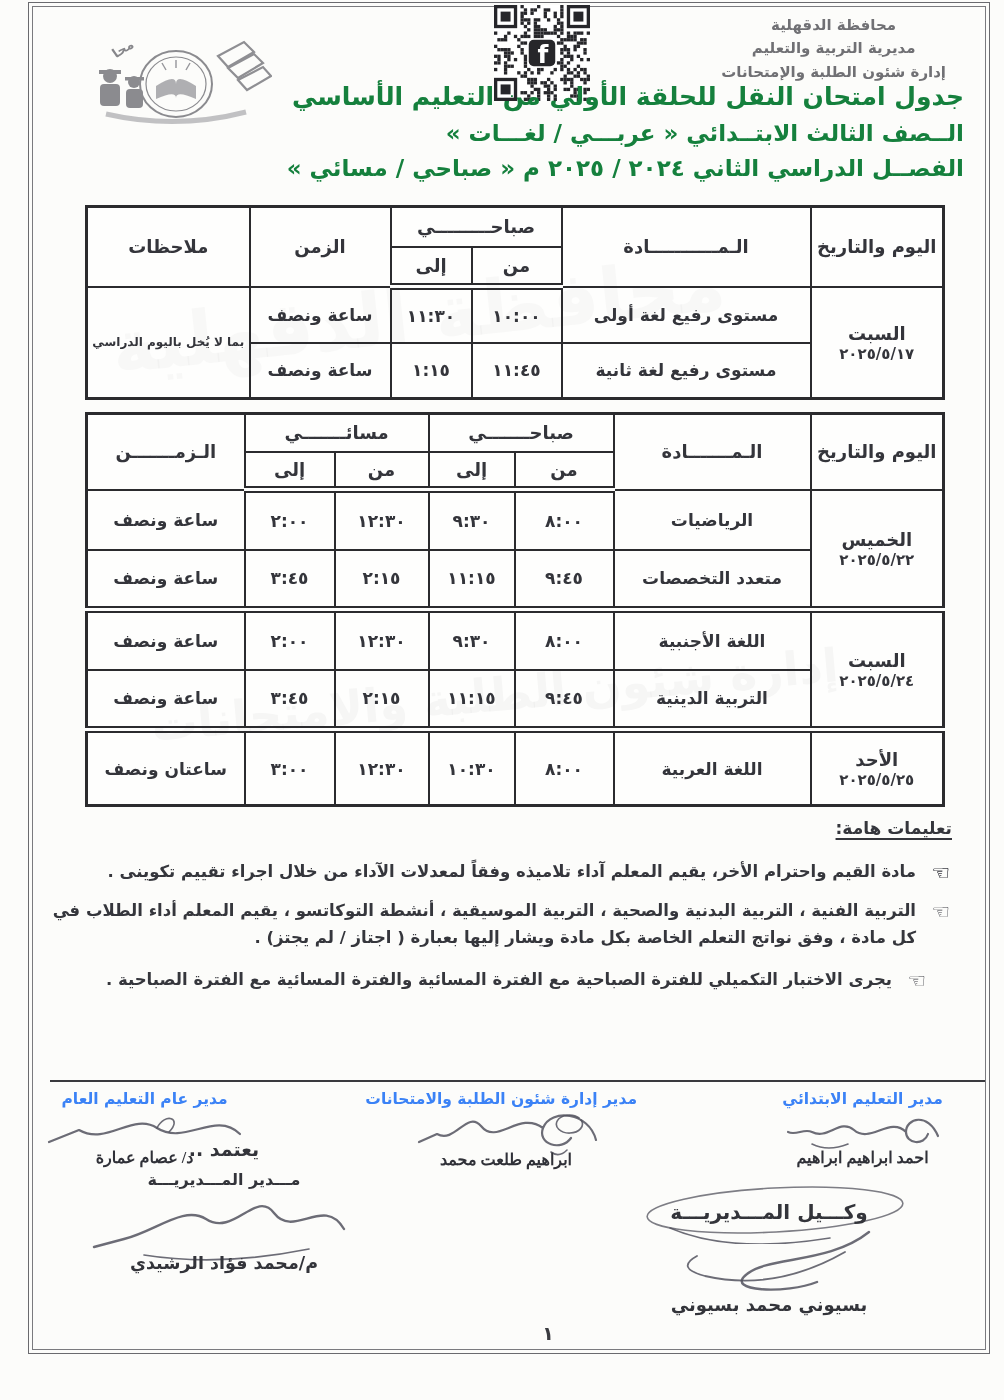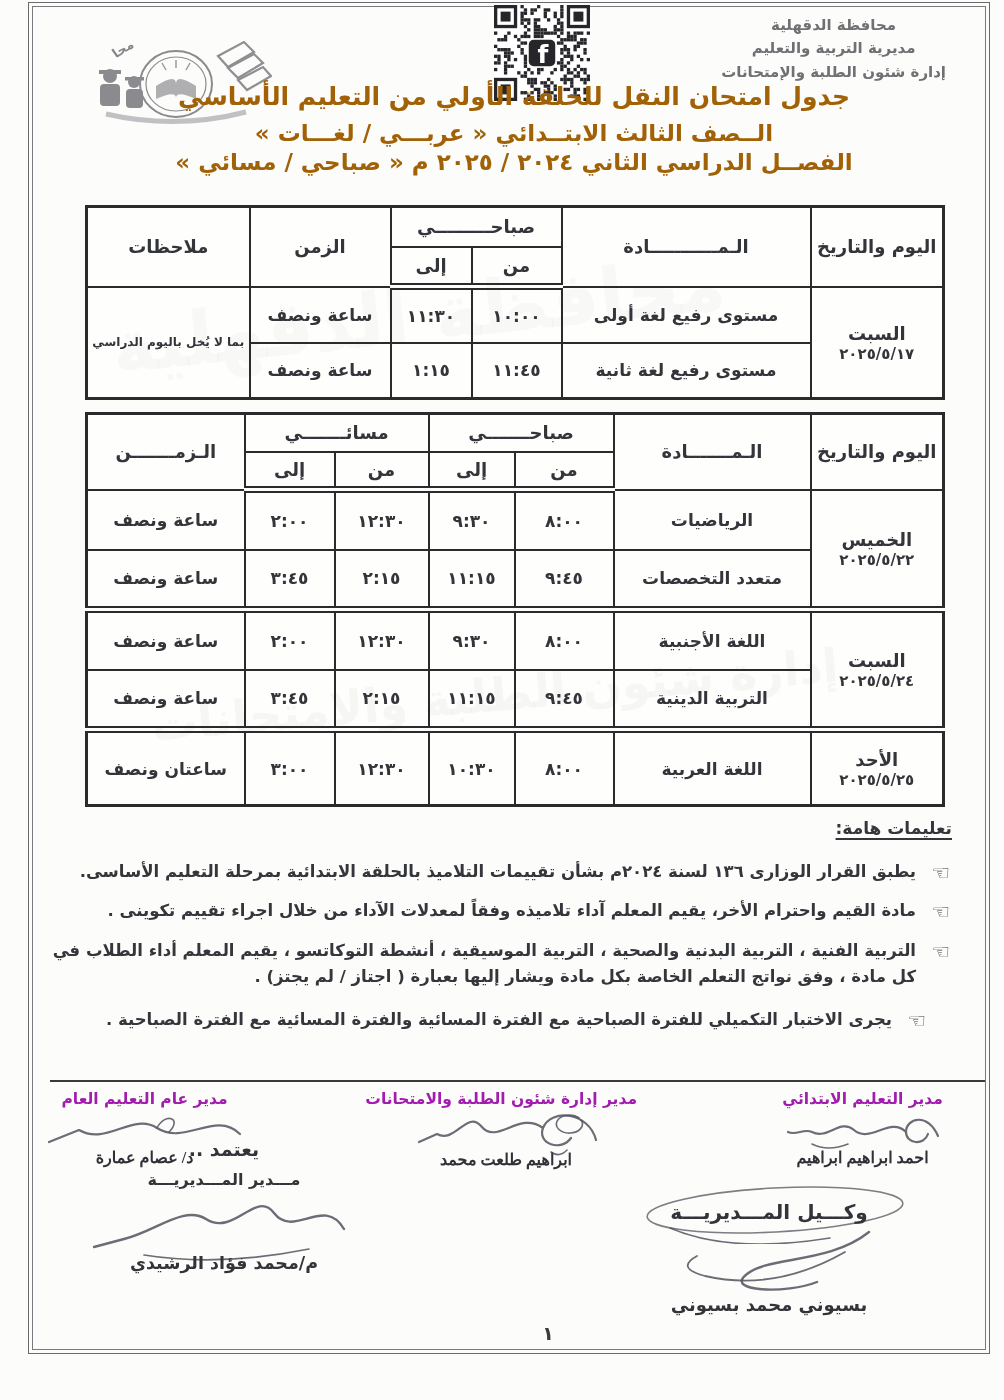--- a/index.html
+++ b/index.html
@@ -8,24 +8,24 @@
   .page{position:relative;width:1004px;height:1400px;direction:rtl;background:#fcfcfa;}
   .frame{position:absolute;left:28px;top:2px;width:960px;height:1350px;border:1.5px solid #6a6a6e;pointer-events:none;}
   .frame-inner{position:absolute;inset:3px;border:1px solid #7a7a7e;}
 
   
   .org{position:absolute;top:14px;right:58px;text-align:center;font-weight:bold;
        font-size:15px;color:#707074;line-height:1.55;}
   .qr{position:absolute;left:494px;top:5px;width:96px;height:96px;}
   .logo{position:absolute;left:76px;top:10px;width:196px;height:122px;}
 
-  .titles{position:absolute;top:82px;left:52px;width:924px;text-align:center;color:#a16207;}
+  .titles{position:absolute;top:82px;left:40px;width:924px;color:#15803d;}
   .title1{font-size:25px;font-weight:bold;letter-spacing:.5px;}
   .title2{font-size:23px;font-weight:bold;margin-top:9px;}
-  .title3{font-size:23px;font-weight:bold;margin-top:3px;}
+  .title3{font-size:23px;font-weight:bold;margin-top:9px;}
 
   
   table{border-collapse:collapse;table-layout:fixed;position:absolute;left:85px;width:857px;
         background:rgba(255,255,255,.55);}
   td,th{border:2.5px solid #2b2b2e;text-align:center;vertical-align:middle;
         font-weight:bold;color:#34353b;padding:0 2px;overflow:hidden;}
   table{border:3px solid #2b2b2e;}
   th{font-size:18px;white-space:nowrap;}
   .t1{top:205px;}
   .t1 thead tr{height:40px;}
@@ -47,21 +47,21 @@
   .inst-head{font-size:17px;font-weight:bold;text-decoration:underline;
              text-decoration-thickness:2px;text-underline-offset:4px;margin-bottom:21px;}
   .inst-item{position:relative;padding-right:36px;font-size:16.5px;font-weight:bold;
              line-height:1.6;margin-bottom:13px;}
   .inst-item .bullet{position:absolute;right:2px;top:-2px;font-size:21px;color:#3c3d44;}
 
   
   .sig-divider{position:absolute;top:1080px;left:50px;width:935px;border-top:2px solid #3a3a3e;}
   .sig-row{position:absolute;top:1090px;right:44px;left:42px;display:flex;justify-content:space-between;}
   .sig-block{position:relative;text-align:center;}
-  .sig-title{font-size:15.5px;font-weight:bold;color:#a21caf;white-space:nowrap;}
+  .sig-title{font-size:15.5px;font-weight:bold;color:#3b82f6;white-space:nowrap;}
   .sig-svg{display:block;margin:-4px auto -8px auto;}
   .sig-name{font-size:16px;font-weight:bold;color:#303138;white-space:nowrap;font-family:Liberation Serif, serif;}
   path.pen{fill:none;stroke:#52525e;stroke-linecap:round;stroke-linejoin:round;opacity:.85;}
   path.pen-blue{fill:none;stroke:#5a66a8;stroke-linecap:round;stroke-linejoin:round;opacity:.8;}
 
   .deputy{position:absolute;top:1192px;right:60px;width:350px;text-align:center;}
   .deputy-title{position:relative;font-size:20px;font-weight:bold;display:inline-block;padding:8px 26px;}
   .deputy-title svg{position:absolute;left:-14px;top:-8px;}
   .deputy-title span{position:relative;}
   .deputy-name{font-size:18px;font-weight:bold;margin-top:4px;}
@@ -514,21 +514,20 @@
         <td class="time">٣:٠٠</td>
         <td class="dur">ساعتان ونصف</td>
       </tr>
     </tbody>
   </table>
 
   <div class="instructions">
     <div class="inst-head">تعليمات هامة:</div>
     <div class="inst-item">
       <span class="bullet">☜</span>
-      <span>يطبق القرار الوزارى ١٣٦ لسنة ٢٠٢٤م  بشأن تقييمات التلاميذ بالحلقة الابتدائية بمرحلة التعليم الأساسى.</span>
     </div>
     <div class="inst-item">
       <span class="bullet">☜</span>
       <span>مادة القيم واحترام الأخر، يقيم المعلم آداء تلاميذه وفقاً لمعدلات الآداء من خلال اجراء تقييم تكوينى .</span>
     </div>
     <div class="inst-item">
       <span class="bullet">☜</span>
       <span>التربية الفنية ، التربية البدنية والصحية ، التربية الموسيقية ، أنشطة التوكاتسو ، يقيم المعلم أداء الطلاب في كل مادة ، وفق نواتج التعلم الخاصة بكل مادة ويشار إليها بعبارة ( اجتاز / لم يجتز) .</span>
     </div>
     <div class="inst-item" style="padding-right:60px;margin-top:16px">

